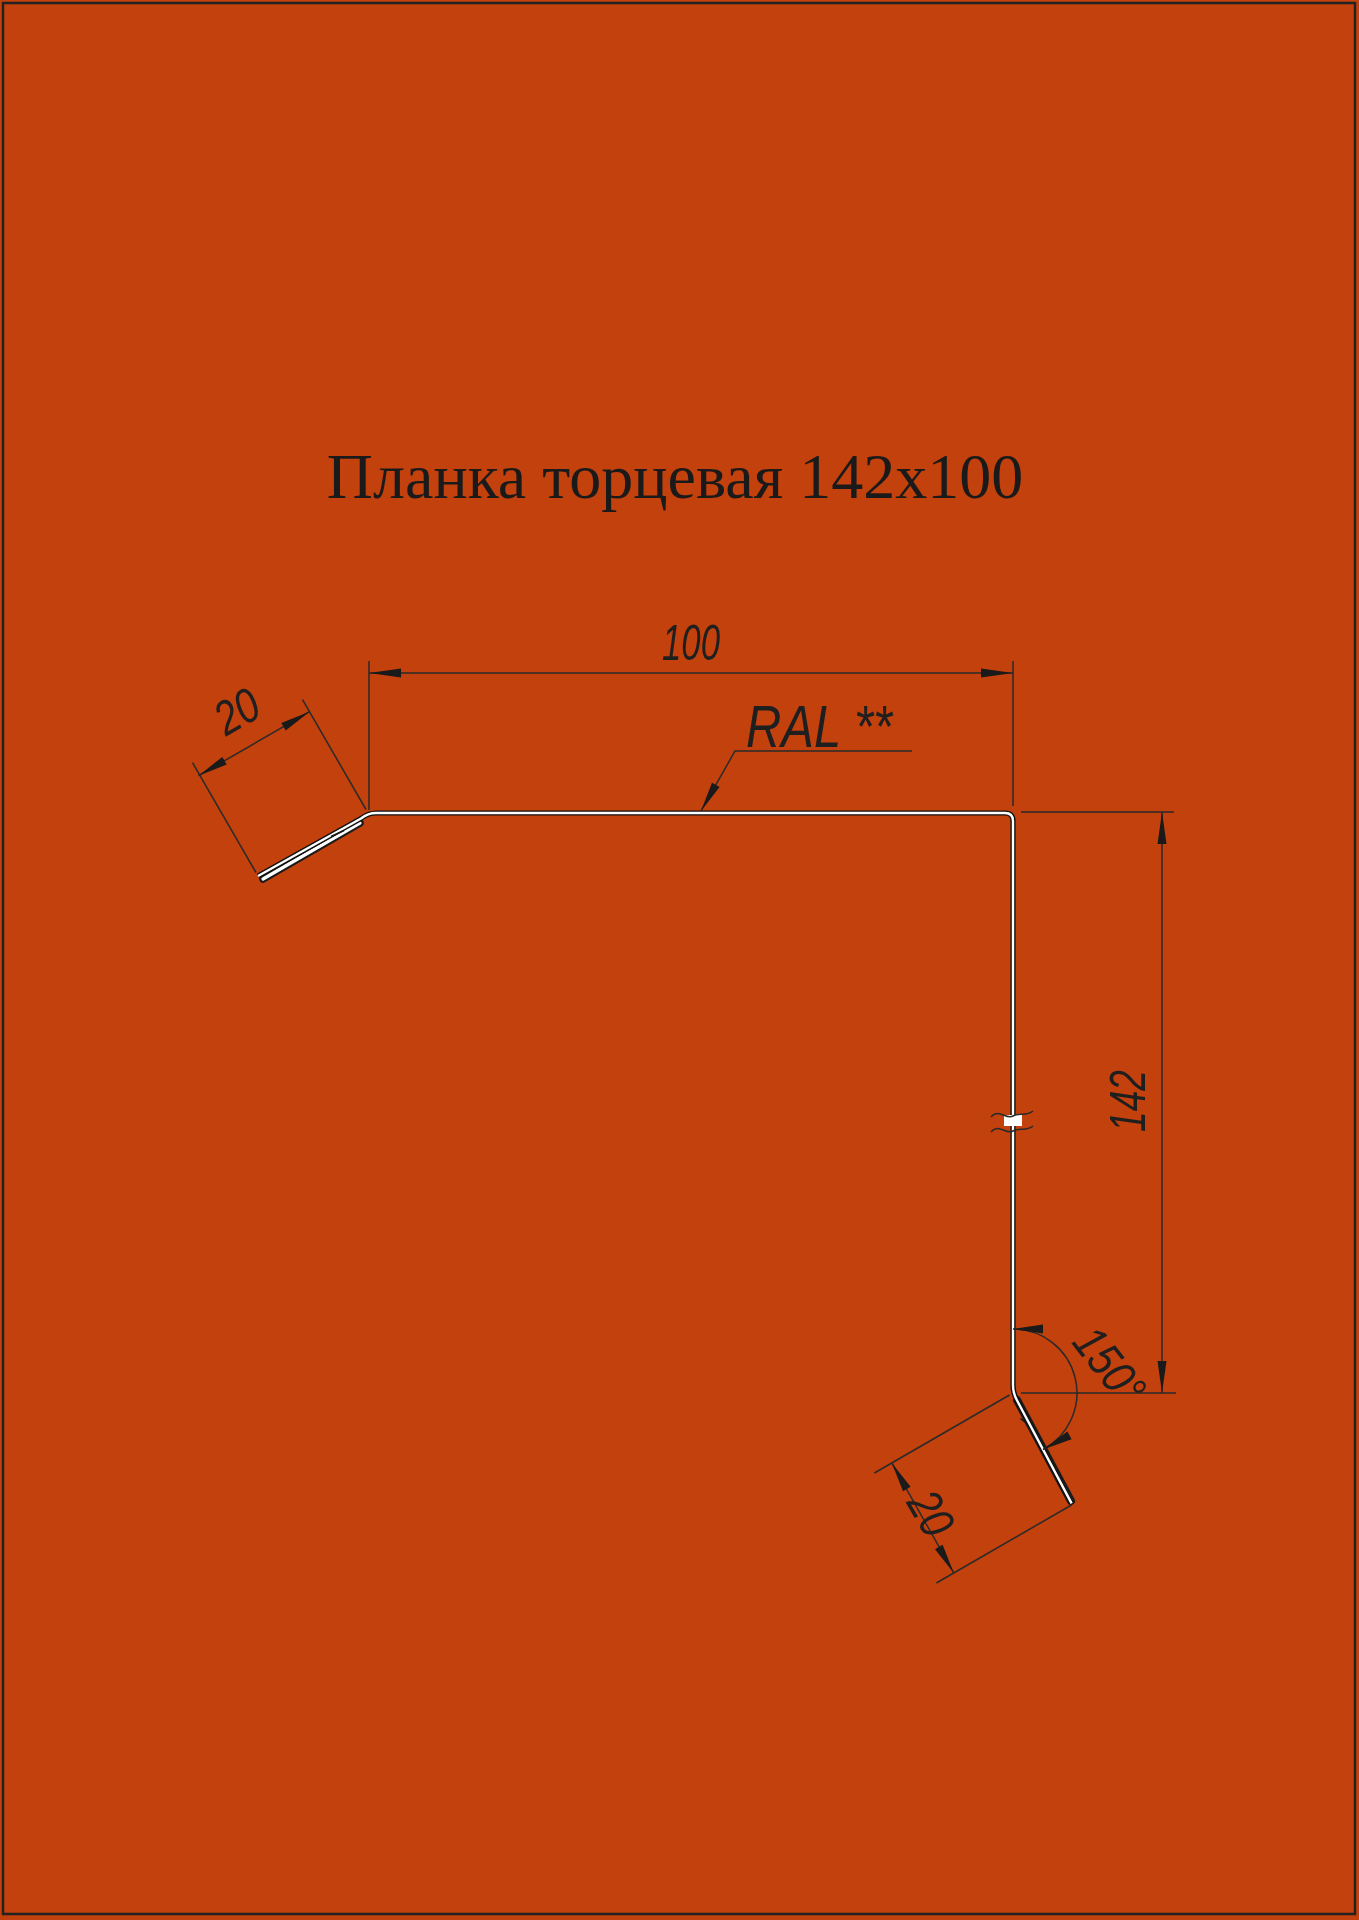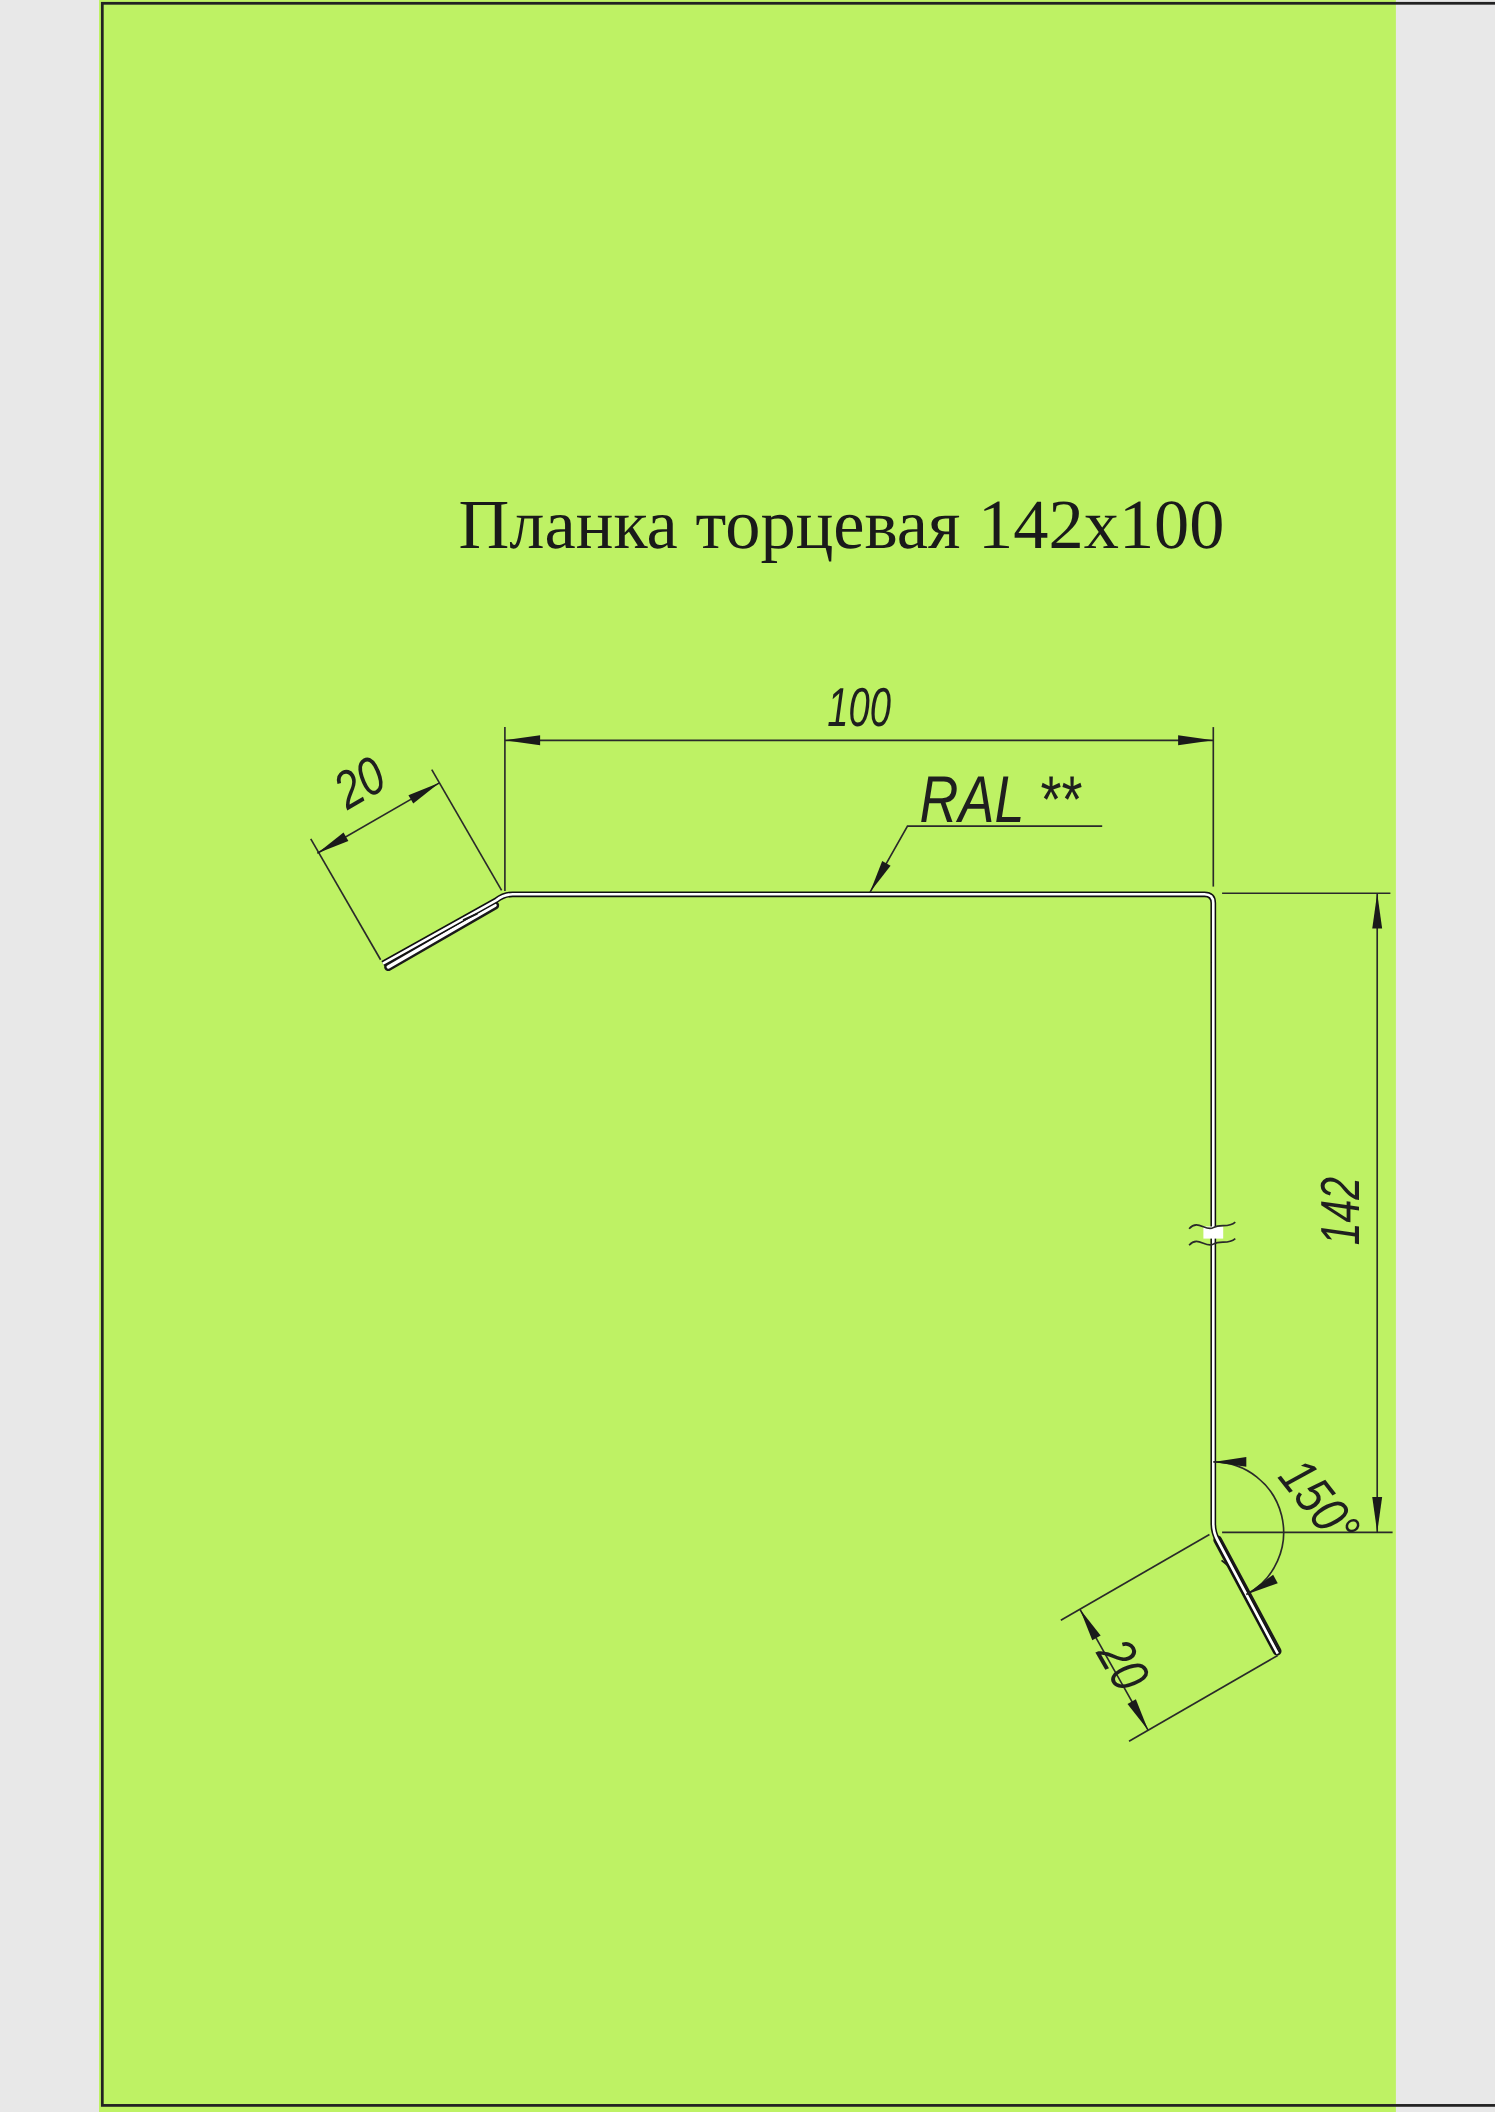--- a/index.html
+++ b/index.html
@@ -1,22 +1,21 @@
 <!DOCTYPE html>
 <html><head>
 <meta charset="utf-8">
 <style>
   html,body{margin:0;padding:0;background:#e8e8e8;}
   .page{
     position:relative;
-    width:1137px;height:1920px;
-    background:#bef264;
+    width:1359px;height:1920px;
+    background:#c2410c;
     margin:0 auto;
     font-family:"Liberation Sans",sans-serif;
-    padding-left:42px;
   }
   svg{position:absolute;left:0;top:0;}
   .title-text{
     font-family:"Liberation Serif",serif;
     font-size:64px;
     fill:#1a1a1a;
   }
   .dim-text{
     font-family:"Liberation Sans",sans-serif;
     font-style:italic;

